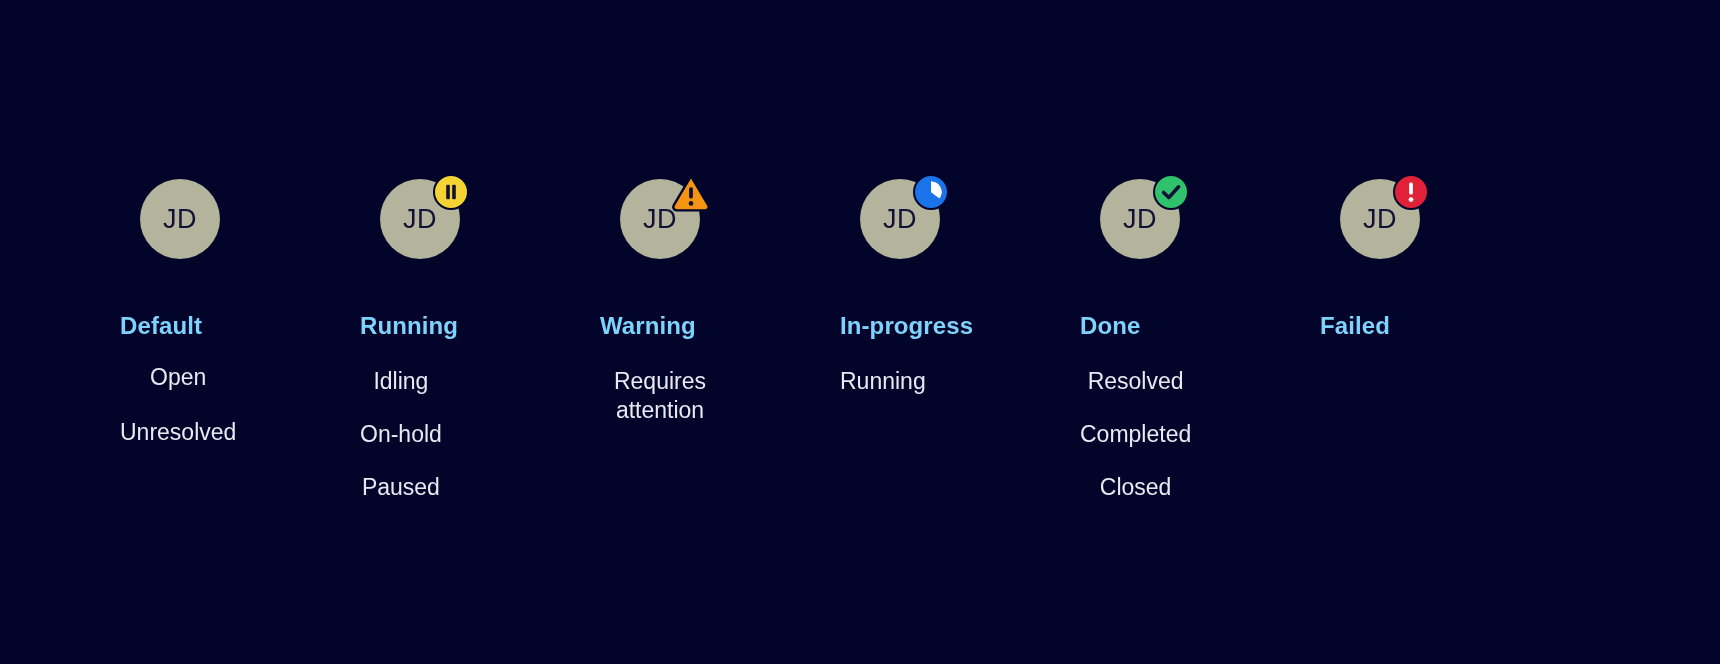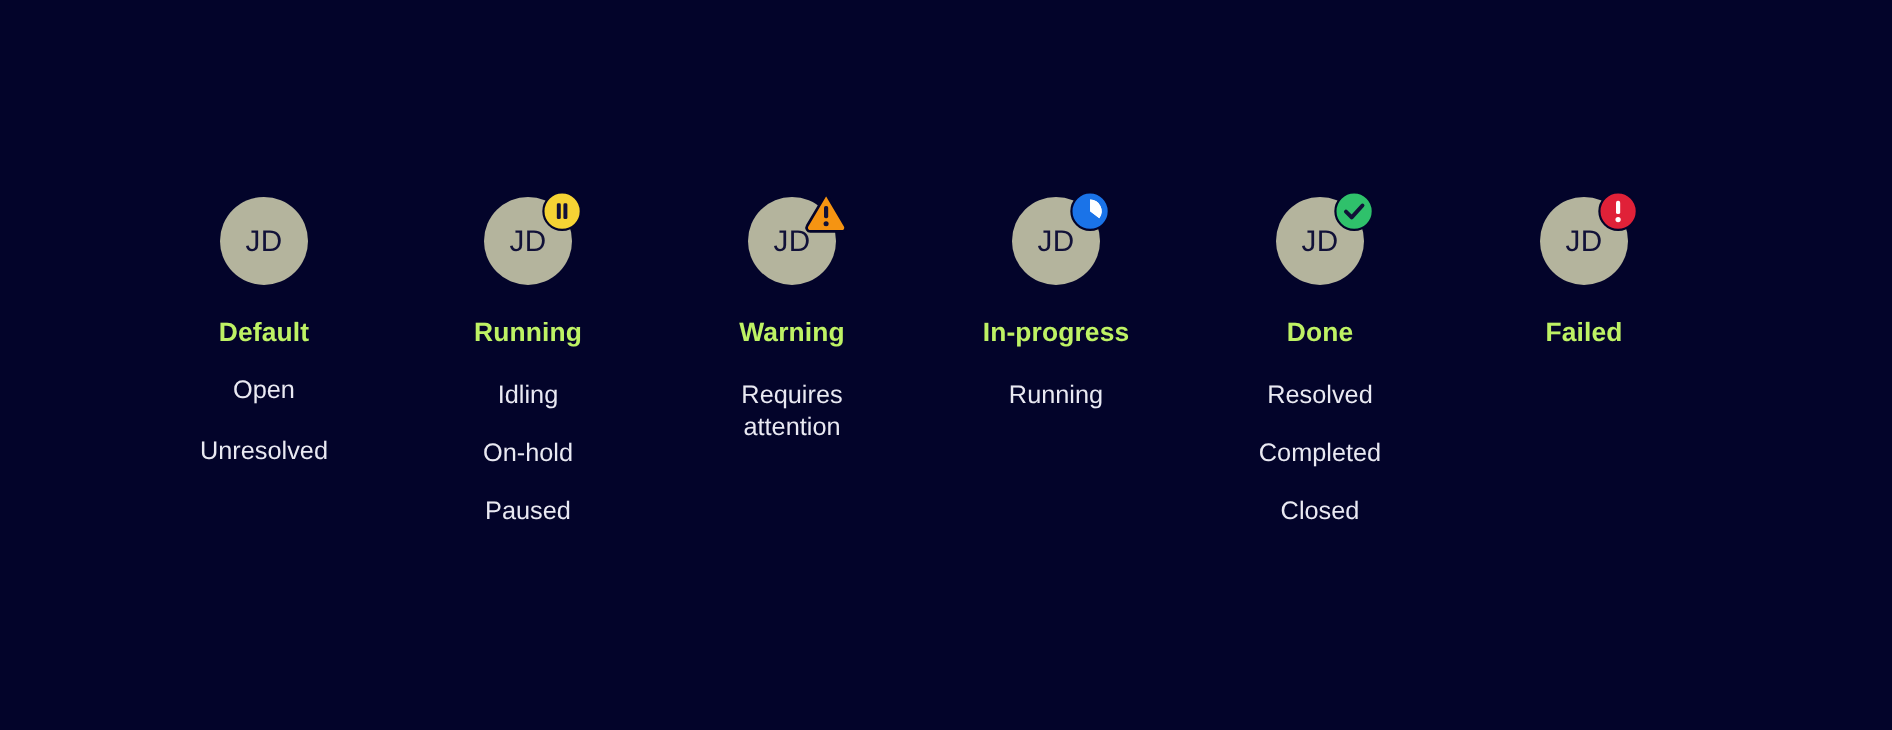--- a/index.html
+++ b/index.html
@@ -33,21 +33,21 @@
     flex-direction: row;
     align-items: flex-start;
     justify-content: flex-start;
   }
 
   .status-column {
     width: 240px;
     flex: 0 0 240px;
     display: flex;
     flex-direction: column;
-    align-items: center;
+    align-items: flex-start;
   }
 
   
 
   .avatar-wrap {
     position: relative;
     width: 120px;
     height: 110px;
     margin-top: 155px;
     display: flex;
@@ -85,24 +85,24 @@
     display: flex;
     align-items: center;
     justify-content: center;
   }
 
   .badge svg { display: block; overflow: visible; }
 
   
 
   .col-title {
-    margin-top: 25px;
+    margin-top: 48px;
     font-size: 24px;
     font-weight: 700;
-    color: #bef264;
+    color: #7dd3fc;
     line-height: 1.1;
     text-align: center;
     letter-spacing: 0.1px;
   }
 
   .col-items {
     margin-top: 16px;
     display: flex;
     flex-direction: column;
     align-items: center;

